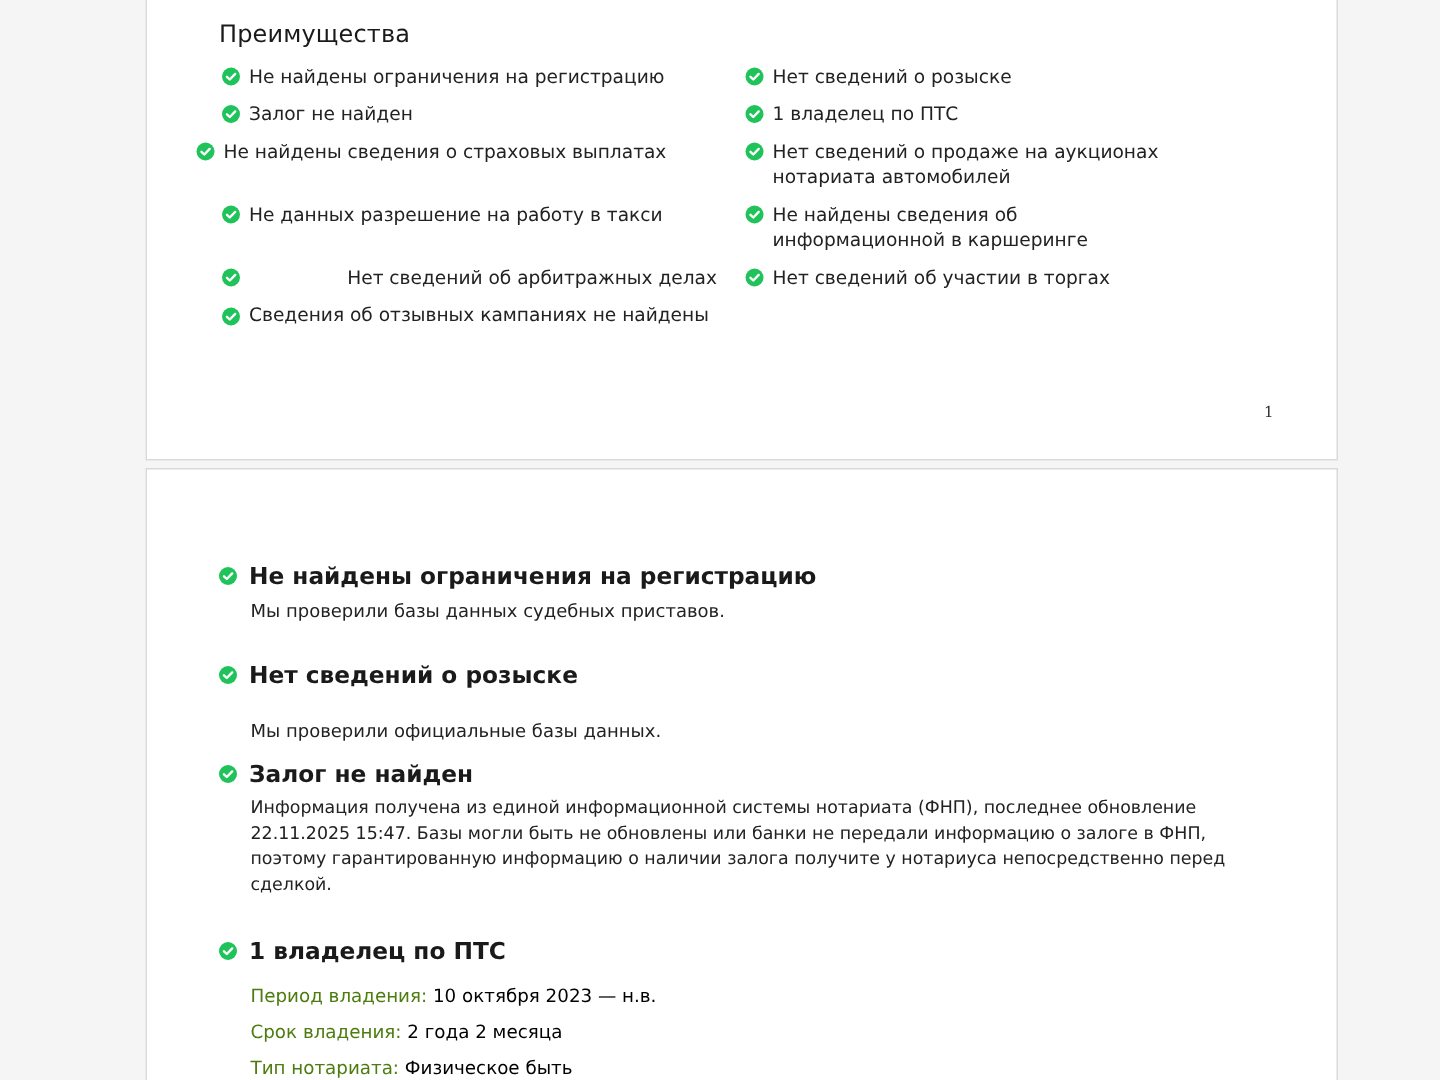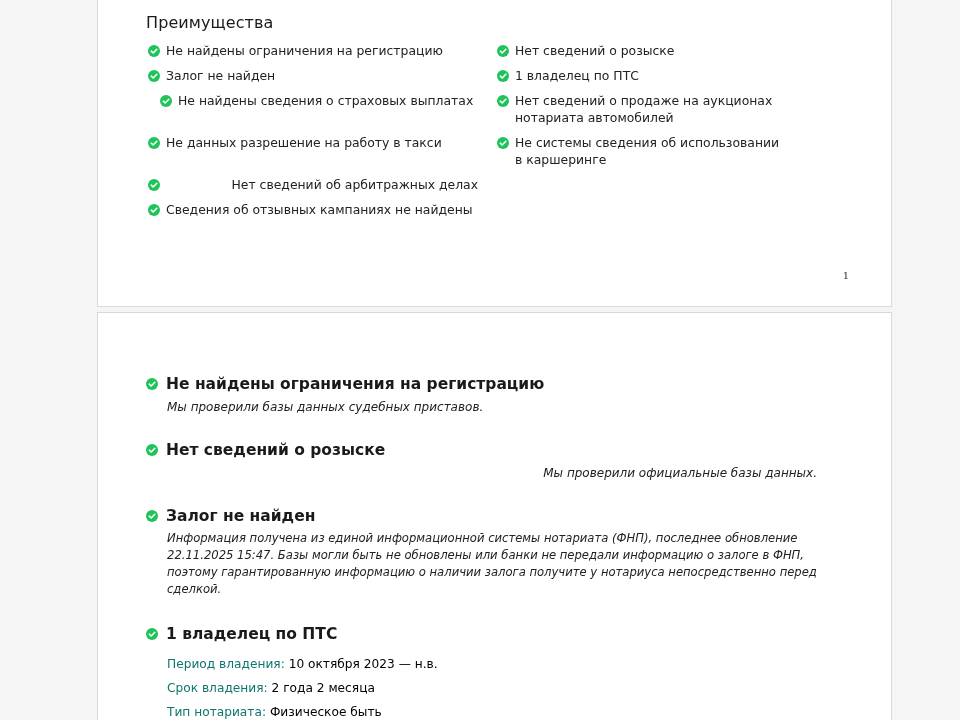--- a/index.html
+++ b/index.html
@@ -63,29 +63,28 @@
       height: 20px;
     }
     .sec-head .check { margin-right: 8px; }
     .sec-text {
       margin-left: 21px;
       margin-top: 6px;
       font-size: 12px;
       line-height: 17px;
       color: #222;
       width: 650px;
-      font-style: italic;
     }
     .owner-row {
       margin-left: 21px;
       font-size: 12.2px;
       line-height: 16px;
       height: 24px;
     }
-    .owner-row .lbl { color: #0f766e; text-align: right; }
+    .owner-row .lbl { color: #4d7c0f; text-align: right; }
     .owner-row .val { color: #000000; }
   </style>
 </head>
 <body>
 
 <div class="page" id="page1">
   <div class="adv-title">Преимущества</div>
 
   <div class="adv-item" style="left:50px; top:52px;">
     <span class="check">
@@ -96,21 +95,21 @@
     <span>Не найдены ограничения на регистрацию</span>
   </div>
   <div class="adv-item" style="left:50px; top:77px;">
     <span class="check">
         <svg viewBox="0 0 12 12">
           <path d="M3.3 6.2 L5.2 8 L8.8 4.3" fill="none" stroke="#fff" stroke-width="1.6" stroke-linecap="round" stroke-linejoin="round"></path>
         </svg>
       </span>
     <span>Залог не найден</span>
   </div>
-  <div class="adv-item" style="left:62px; top:102px;text-align:center;">
+  <div class="adv-item" style="left:33px; top:102px;text-align:center;">
     <span class="check">
         <svg viewBox="0 0 12 12">
           <path d="M3.3 6.2 L5.2 8 L8.8 4.3" fill="none" stroke="#fff" stroke-width="1.6" stroke-linecap="round" stroke-linejoin="round"></path>
         </svg>
       </span>
     <span>Не найдены сведения о страховых выплатах</span>
   </div>
   <div class="adv-item" style="left:50px; top:144px;">
     <span class="check">
         <svg viewBox="0 0 12 12">
@@ -120,21 +119,21 @@
     <span>Не данных разрешение на работу в такси</span>
   </div>
   <div class="adv-item" style="left:50px; top:186px;justify-content:space-between;">
     <span class="check">
         <svg viewBox="0 0 12 12">
           <path d="M3.3 6.2 L5.2 8 L8.8 4.3" fill="none" stroke="#fff" stroke-width="1.6" stroke-linecap="round" stroke-linejoin="round"></path>
         </svg>
       </span>
     <span>Нет сведений об арбитражных делах</span>
   </div>
-  <div class="adv-item" style="left:50px; top:211px;">
+  <div class="adv-item" style="left:50px; top:211px;align-items:center;">
     <span class="check">
         <svg viewBox="0 0 12 12">
           <path d="M3.3 6.2 L5.2 8 L8.8 4.3" fill="none" stroke="#fff" stroke-width="1.6" stroke-linecap="round" stroke-linejoin="round"></path>
         </svg>
       </span>
     <span>Сведения об отзывных кампаниях не найдены</span>
   </div>
 
   <div class="adv-item" style="left:399px; top:52px;">
     <span class="check">
@@ -159,21 +158,29 @@
         </svg>
       </span>
     <span>Нет сведений о продаже на аукционах нотариата автомобилей</span>
   </div>
   <div class="adv-item" style="left:399px; top:144px; width:285px;">
     <span class="check">
         <svg viewBox="0 0 12 12">
           <path d="M3.3 6.2 L5.2 8 L8.8 4.3" fill="none" stroke="#fff" stroke-width="1.6" stroke-linecap="round" stroke-linejoin="round"></path>
         </svg>
       </span>
-    <span>Не системы сведения об использовании в каршеринге</span>
+    <span>Не найдены сведения об информационной в каршеринге</span>
+  </div>
+  <div class="adv-item" style="left:399px; top:186px;">
+    <span class="check">
+        <svg viewBox="0 0 12 12">
+          <path d="M3.3 6.2 L5.2 8 L8.8 4.3" fill="none" stroke="#fff" stroke-width="1.6" stroke-linecap="round" stroke-linejoin="round"></path>
+        </svg>
+      </span>
+    <span>Нет сведений об участии в торгах</span>
   </div>
 
   <div class="page-num">1</div>
 </div>
 
 <div class="page" id="page2">
 
   <div class="sec" style="top:61px;">
     <div class="sec-head">
       <span class="check">
@@ -188,21 +195,21 @@
 
   <div class="sec" style="top:127px;">
     <div class="sec-head">
       <span class="check">
           <svg viewBox="0 0 12 12">
             <path d="M3.3 6.2 L5.2 8 L8.8 4.3" fill="none" stroke="#fff" stroke-width="1.6" stroke-linecap="round" stroke-linejoin="round"></path>
           </svg>
         </span>
       <span>Нет сведений о розыске</span>
     </div>
-    <div class="sec-text" style="margin-top:5px;text-align:right;">Мы проверили официальные базы данных.</div>
+    <div class="sec-text" style="margin-top:19px;">Мы проверили официальные базы данных.</div>
   </div>
 
   <div class="sec" style="top:193px;">
     <div class="sec-head">
       <span class="check">
           <svg viewBox="0 0 12 12">
             <path d="M3.3 6.2 L5.2 8 L8.8 4.3" fill="none" stroke="#fff" stroke-width="1.6" stroke-linecap="round" stroke-linejoin="round"></path>
           </svg>
         </span>
       <span>Залог не найден</span>

